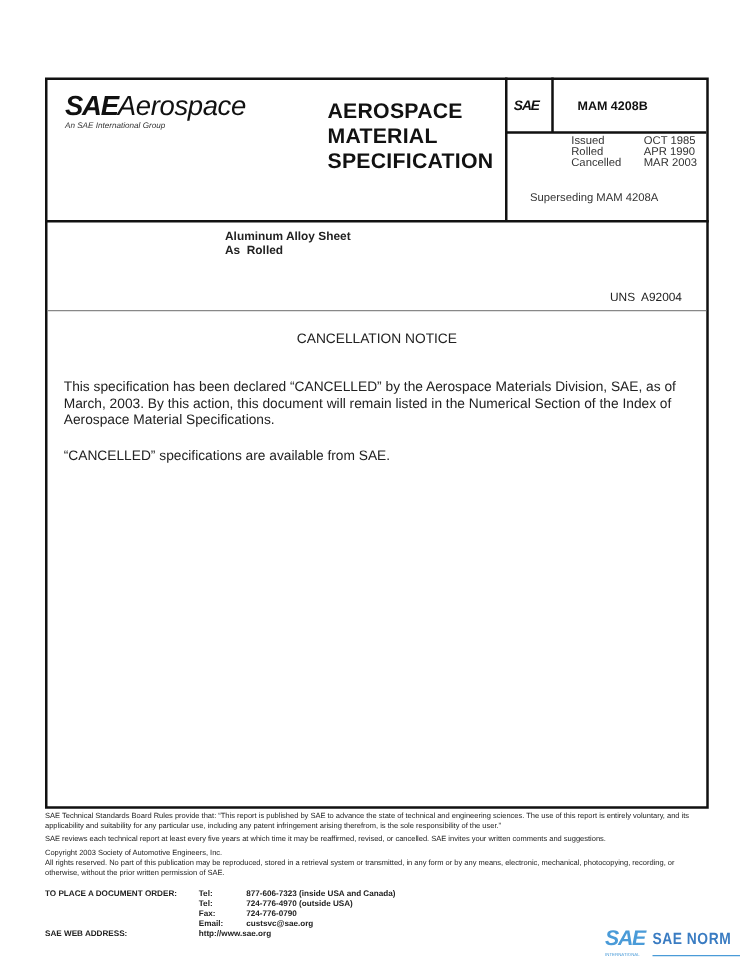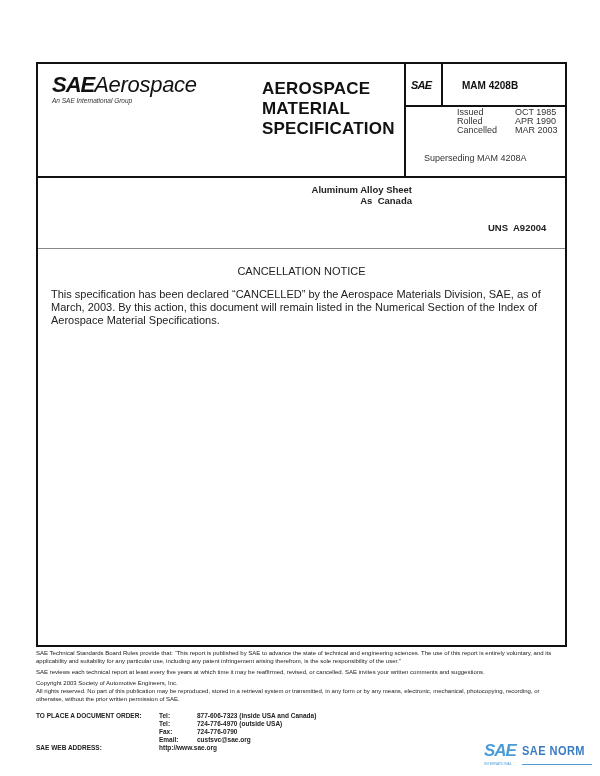--- a/index.html
+++ b/index.html
@@ -21,26 +21,26 @@
   .ams-title div { white-space: nowrap; }
 
   .sae-small { position: absolute; left: 411px; top: 79px; font-weight: bold; font-style: italic; font-size: 11px; letter-spacing: -0.8px; }
   .docnum { position: absolute; left: 450px; top: 80px; font-weight: bold; font-size: 10px; margin-left: 12px; }
 
   .dates { position: absolute; left: 412px; top: 108px; font-size: 9px; line-height: 9px; color: #333; }
   .dates .row { display: flex; padding-left: 45px; }
   .dates .lbl { width: 58px; }
   .supersede { position: absolute; left: 424px; top: 153px; font-size: 9px; color: #333; }
 
-  .subj { position: absolute; left: 212px; top: 184px; width: 200px; text-align: right; font-weight: bold; font-size: 9.5px; line-height: 11px; color: #222; }
-  .uns { position: absolute; left: 488px; top: 222px; font-weight: bold; font-size: 9.5px; color: #222; white-space: nowrap; }
+  .subj { position: absolute; left: 180px; top: 184px; width: 200px; text-align: left; font-weight: bold; font-size: 9.5px; line-height: 11px; color: #222; }
+  .uns { position: absolute; left: 488px; top: 233px; font-weight: normal; font-size: 9.5px; color: #222; white-space: nowrap; }
 
   .notice-h { position: absolute; left: 36px; top: 265px; width: 531px; text-align: center; font-size: 11px; color: #222; }
   .body-text { position: absolute; left: 51px; top: 288px; width: 500px; font-size: 11px; line-height: 13px; color: #222; }
-  .body-text p { margin: 0 0 12px 0; }
+  .body-text p { margin: 16px 0 12px 0; }
 
   .foot { position: absolute; left: 36px; top: 649px; width: 530px; font-size: 6px; line-height: 8px; color: #222; }
   .foot p { margin: 0 0 3px 0; }
 
   .order { position: absolute; left: 36px; top: 712px; font-size: 6.5px; line-height: 8px; color: #222; }
   .order .row { display: flex; }
   .order .c1 { width: 123px; font-weight: bold; }
   .order .c2 { width: 38px; font-weight: bold; }
   .order .c3 { font-weight: bold; }
 
@@ -87,27 +87,28 @@
   </div>
   <div class="row">
     <span class="lbl">Cancelled</span>
     <span>MAR 2003</span>
   </div>
 </div>
 <div class="supersede">Superseding MAM 4208A</div>
 
 <div class="subj">
   <div>Aluminum  Alloy  Sheet</div>
-  <div style="white-space:pre;">As  Canada</div>
+  <div style="white-space:pre;">As  Rolled</div>
 </div>
 <div class="uns" style="white-space:pre;">UNS  A92004</div>
 
 <div class="notice-h">CANCELLATION NOTICE</div>
 <div class="body-text">
   <p>This specification has been declared “CANCELLED” by the Aerospace Materials Division, SAE, as of March, 2003. By this action, this document will remain listed in the Numerical Section of the Index of Aerospace Material Specifications.</p>
+  <p>“CANCELLED” specifications are available from SAE.</p>
 </div>
 
 <div class="foot">
   <p>SAE Technical Standards Board Rules provide that: “This report is published by SAE to advance the state of technical and engineering sciences. The use of this report is entirely voluntary, and its applicability and suitability for any particular use, including any patent infringement arising therefrom, is the sole responsibility of the user.”</p>
   <p>SAE reviews each technical report at least every five years at which time it may be reaffirmed, revised, or cancelled. SAE invites your written comments and suggestions.</p>
   <p style="margin-bottom:0;">Copyright 2003 Society of Automotive Engineers, Inc.</p>
   <p>All rights reserved. No part of this publication may be reproduced, stored in a retrieval system or transmitted, in any form or by any means, electronic, mechanical, photocopying, recording, or otherwise, without the prior written permission of SAE.</p>
 </div>
 
 <div class="order">

